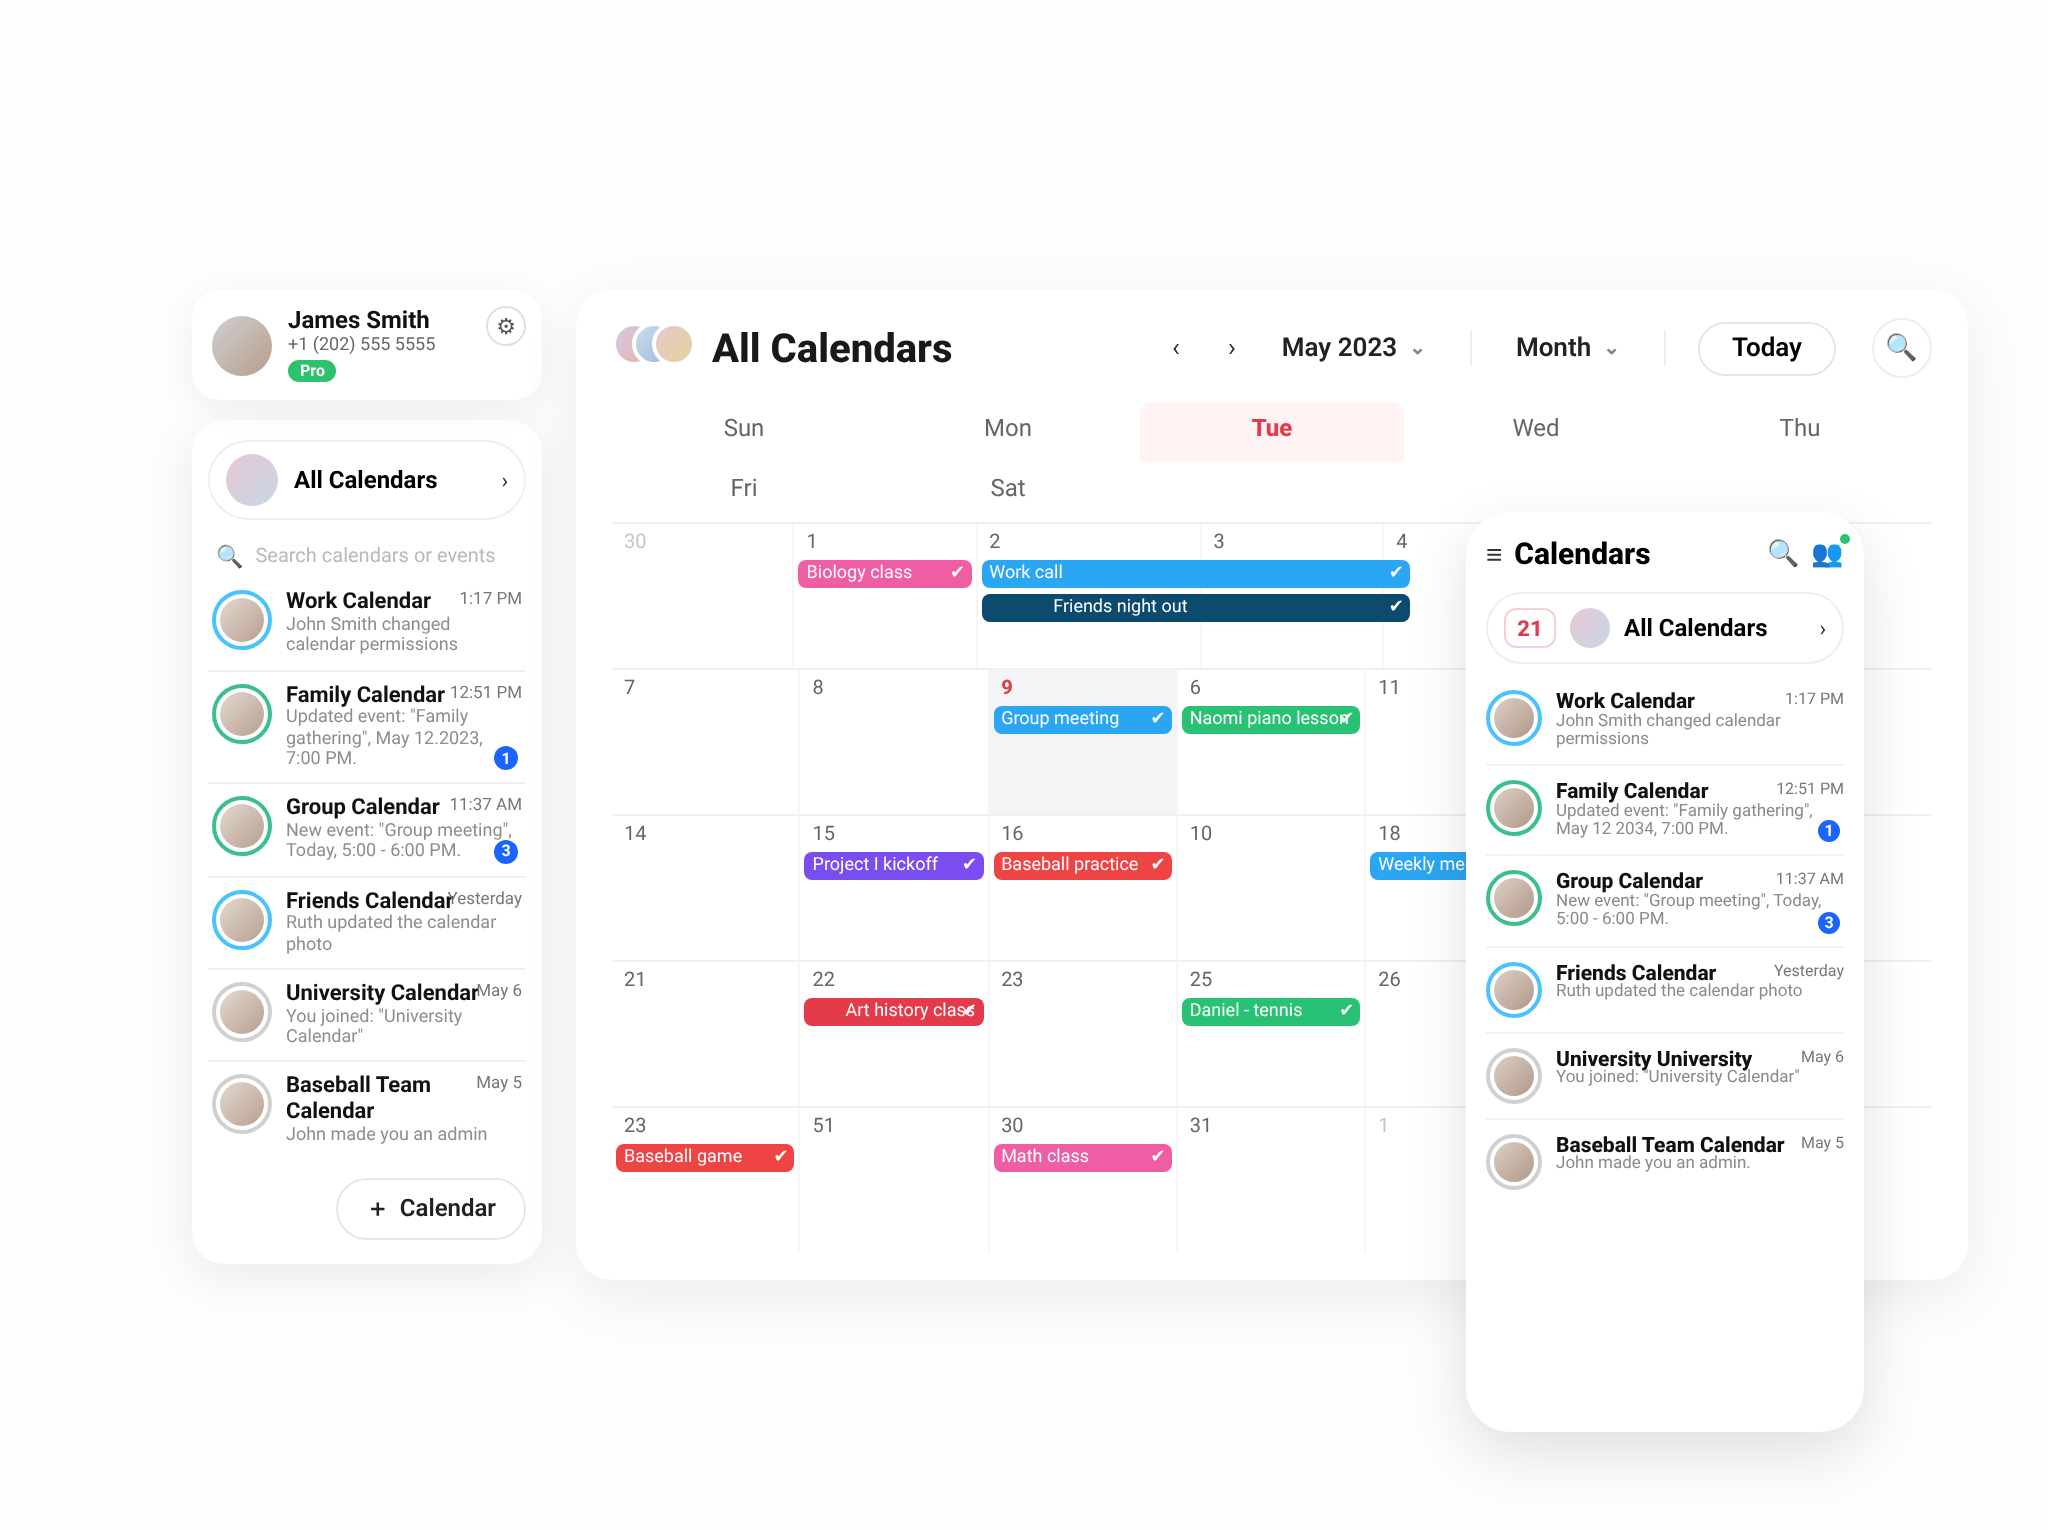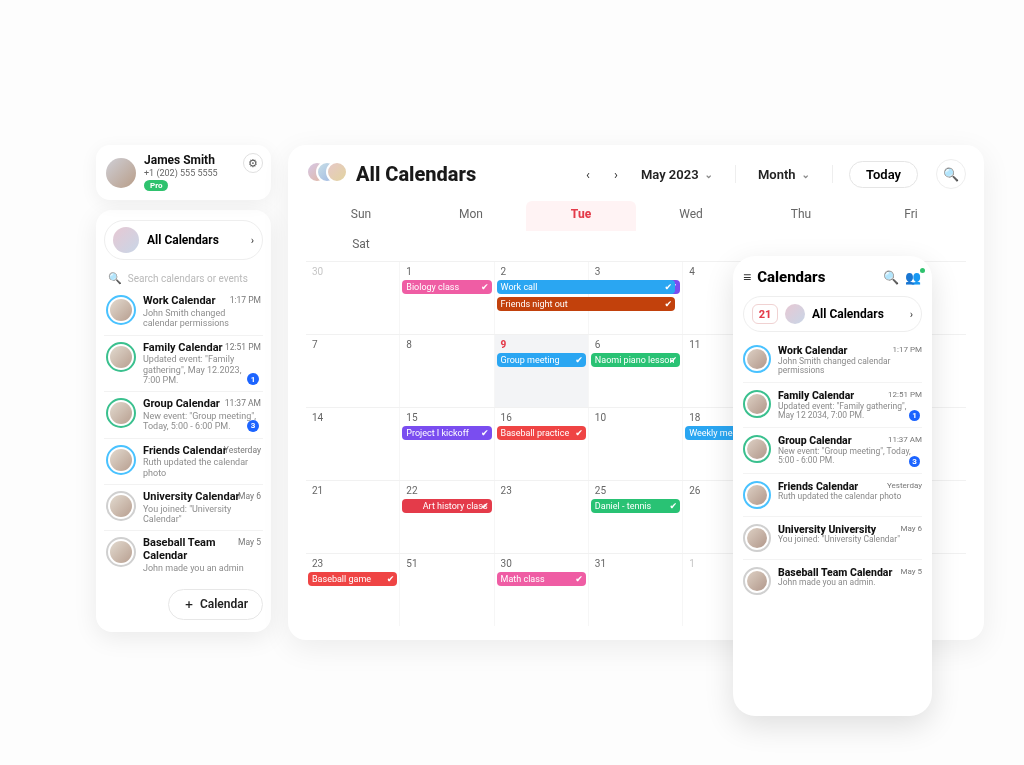--- a/index.html
+++ b/index.html
@@ -136,21 +136,21 @@
     border:1px solid #e5e5e5; border-radius:18px; padding:5px 16px;
     font-size:13px; font-weight:600; background:#fff; cursor:pointer;
   }
   .search-round{
     width:30px; height:30px; border-radius:50%; border:1px solid #eee;
     display:flex; align-items:center; justify-content:center; font-size:13px; color:#555; cursor:pointer;
     margin-left:8px;
   }
 
   .dow-row{
-    display:grid; grid-template-columns:repeat(6,1fr);
+    display:grid; grid-template-columns:repeat(5,1fr);
     margin-top:12px; text-align:center;
   }
   .dow{ font-size:12px; color:#666; padding:6px 0 10px; }
   .dow-today{ color:#e43b4a; font-weight:800; }
   .dow-today-bg{ background:#fff3f4; border-radius:6px 6px 0 0;}
 
   .weeks-wrap{
     display:flex; flex-direction:column;
   }
   .week-row{
@@ -168,21 +168,21 @@
   .day-cell.today .day-num{ color:#e43b4a; font-weight:800;}
   .evt{
     margin-top:3px; height:14px; border-radius:4px;
     color:#fff; font-size:9px; padding:0 4px; line-height:14px;
     white-space:nowrap; overflow:hidden; position:relative;
   }
   .evt .tick{ position:absolute; right:3px; top:0; font-size:9px;}
   .c-pink{background:#ef5da4;}
   .c-blue{background:#2aa6f2;}
   .c-purple{background:#7a4df0;}
-  .c-orange{background:#c2410c;}
+  .c-orange{background:#0c4a6e;padding-left:36px;}
   .c-green{background:#29c274;}
   .c-dark{background:#ef4444;}
   .c-red{background:#e43b4a;text-align:right;}
 
   
   .evt.wide{ width:calc(100% + 100%); position:relative; z-index:2;}
   
   
   .mobile{
     position:absolute; left:733px; top:256px;

